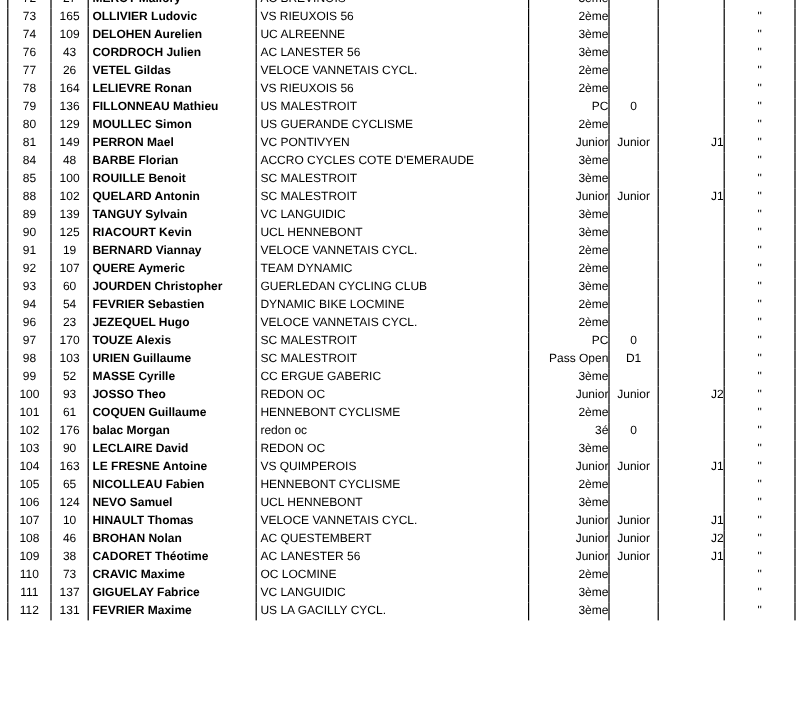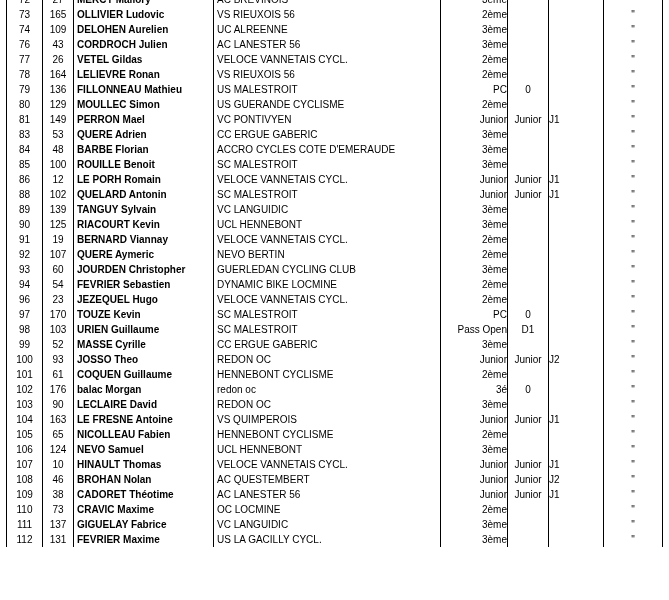--- a/index.html
+++ b/index.html
@@ -7,21 +7,21 @@
          font-family:"Liberation Sans", sans-serif; font-size:10px; color:#000; }
   #tbl { position:absolute; left:6px; top:-8px; border-collapse:collapse; table-layout:fixed; }
   #tbl td { height:15px; padding:0; line-height:15px; white-space:nowrap; overflow:hidden;
             border-left:1px solid #000; border-right:1px solid #000; }
   #tbl td.c-rank { width:35px; text-align:center; }
   #tbl td.c-dos { width:30px; text-align:center; }
   #tbl td.c-name { width:136px; padding-left:3px;font-weight:bold; }
   #tbl td.c-club { width:223px; padding-left:3px; }
   #tbl td.c-cat { width:63px; padding-left:3px;text-align:right; }
   #tbl td.c-cat2 { width:40px; text-align:center; }
-  #tbl td.c-cat3 { width:54px; text-align:left; }
+  #tbl td.c-cat3 { width:54px; text-align:right; }
   #tbl td.c-pts { width:58px; text-align:center; }
 </style>
 </head>
 <body>
 
 <table id="tbl">
   <tbody id="tbody">
       <tr>
         <td class="c-rank">72</td>
         <td class="c-dos">27</td>
@@ -106,60 +106,40 @@
         <td class="c-rank">81</td>
         <td class="c-dos">149</td>
         <td class="c-name">PERRON Mael</td>
         <td class="c-club">VC PONTIVYEN</td>
         <td class="c-cat">Junior</td>
         <td class="c-cat2">Junior</td>
         <td class="c-cat3">J1</td>
         <td class="c-pts">"</td>
       </tr>
       <tr>
-        <td class="c-rank">83</td>
-        <td class="c-dos">53</td>
-        <td class="c-name">QUERE Adrien</td>
-        <td class="c-club">CC ERGUE GABERIC</td>
-        <td class="c-cat">3ème</td>
-        <td class="c-cat2"></td>
-        <td class="c-cat3"></td>
-        <td class="c-pts">"</td>
-      </tr>
-      <tr>
         <td class="c-rank">84</td>
         <td class="c-dos">48</td>
         <td class="c-name">BARBE Florian</td>
         <td class="c-club">ACCRO CYCLES COTE D'EMERAUDE</td>
         <td class="c-cat">3ème</td>
         <td class="c-cat2"></td>
         <td class="c-cat3"></td>
         <td class="c-pts">"</td>
       </tr>
       <tr>
         <td class="c-rank">85</td>
         <td class="c-dos">100</td>
         <td class="c-name">ROUILLE Benoit</td>
         <td class="c-club">SC MALESTROIT</td>
         <td class="c-cat">3ème</td>
         <td class="c-cat2"></td>
         <td class="c-cat3"></td>
         <td class="c-pts">"</td>
       </tr>
       <tr>
-        <td class="c-rank">86</td>
-        <td class="c-dos">12</td>
-        <td class="c-name">LE PORH Romain</td>
-        <td class="c-club">VELOCE VANNETAIS CYCL.</td>
-        <td class="c-cat">Junior</td>
-        <td class="c-cat2">Junior</td>
-        <td class="c-cat3">J1</td>
-        <td class="c-pts">"</td>
-      </tr>
-      <tr>
         <td class="c-rank">88</td>
         <td class="c-dos">102</td>
         <td class="c-name">QUELARD Antonin</td>
         <td class="c-club">SC MALESTROIT</td>
         <td class="c-cat">Junior</td>
         <td class="c-cat2">Junior</td>
         <td class="c-cat3">J1</td>
         <td class="c-pts">"</td>
       </tr>
       <tr>
@@ -189,21 +169,21 @@
         <td class="c-club">VELOCE VANNETAIS CYCL.</td>
         <td class="c-cat">2ème</td>
         <td class="c-cat2"></td>
         <td class="c-cat3"></td>
         <td class="c-pts">"</td>
       </tr>
       <tr>
         <td class="c-rank">92</td>
         <td class="c-dos">107</td>
         <td class="c-name">QUERE Aymeric</td>
-        <td class="c-club">NEVO BERTIN</td>
+        <td class="c-club">TEAM DYNAMIC</td>
         <td class="c-cat">2ème</td>
         <td class="c-cat2"></td>
         <td class="c-cat3"></td>
         <td class="c-pts">"</td>
       </tr>
       <tr>
         <td class="c-rank">93</td>
         <td class="c-dos">60</td>
         <td class="c-name">JOURDEN Christopher</td>
         <td class="c-club">GUERLEDAN CYCLING CLUB</td>
@@ -228,21 +208,21 @@
         <td class="c-name">JEZEQUEL Hugo</td>
         <td class="c-club">VELOCE VANNETAIS CYCL.</td>
         <td class="c-cat">2ème</td>
         <td class="c-cat2"></td>
         <td class="c-cat3"></td>
         <td class="c-pts">"</td>
       </tr>
       <tr>
         <td class="c-rank">97</td>
         <td class="c-dos">170</td>
-        <td class="c-name">TOUZE Kevin</td>
+        <td class="c-name">TOUZE Alexis</td>
         <td class="c-club">SC MALESTROIT</td>
         <td class="c-cat">PC</td>
         <td class="c-cat2">0</td>
         <td class="c-cat3"></td>
         <td class="c-pts">"</td>
       </tr>
       <tr>
         <td class="c-rank">98</td>
         <td class="c-dos">103</td>
         <td class="c-name">URIEN Guillaume</td>

